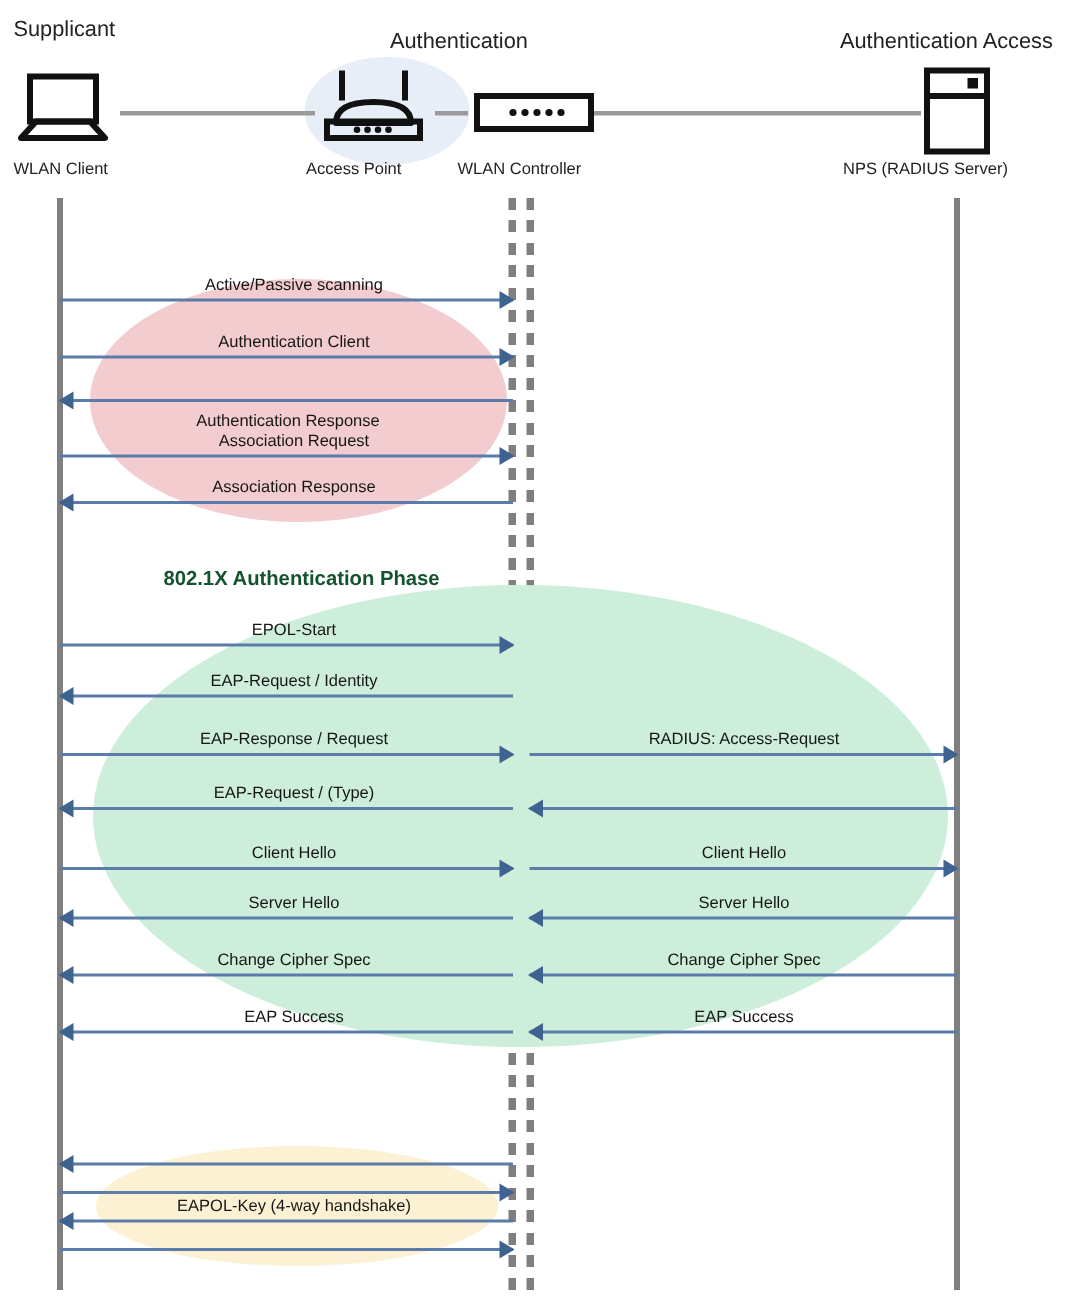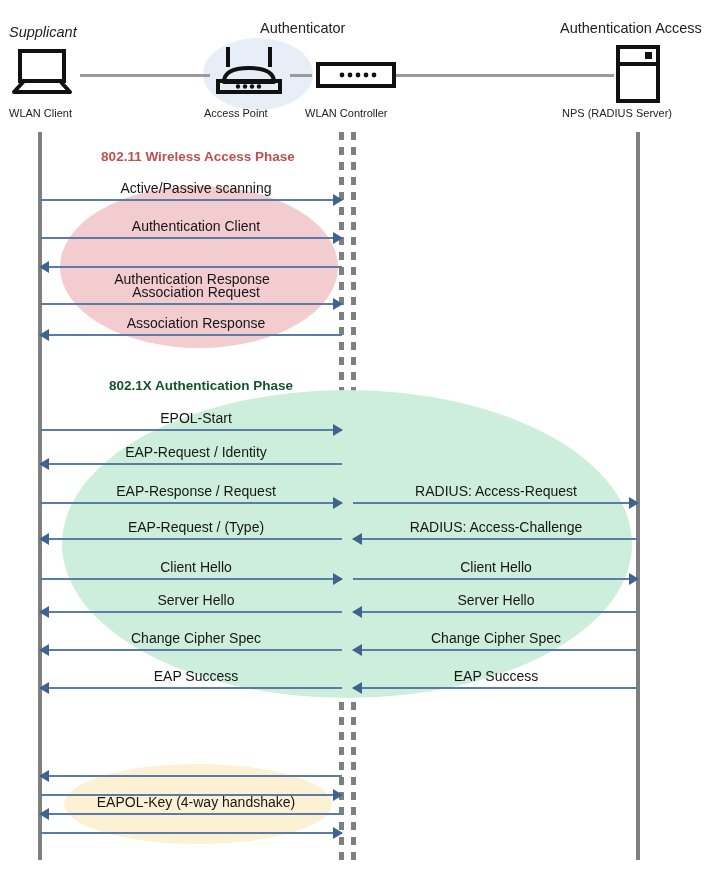--- a/index.html
+++ b/index.html
@@ -24,32 +24,32 @@
   
   .phase-cap{position:absolute;font-size:13.5px;font-weight:600;text-align:center;white-space:pre-line;line-height:19px;}
 
   
   .msg{position:absolute;height:0;}
   .msg .shaft{position:absolute;left:0;right:0;top:0;height:2px;background:#5b7ca8;}
   .msg .head{position:absolute;top:-5px;width:0;height:0;
      border-top:6px solid transparent;border-bottom:6px solid transparent;}
   .msg.right .head{right:-1px;border-left:10px solid #3f6390;}
   .msg.left  .head{left:-1px; border-right:10px solid #3f6390;}
-  .msg-label{position:absolute;font-size:14px;color:#161616;text-align:center;white-space:nowrap;
+  .msg-label{position:absolute;font-size:11px;color:#161616;text-align:center;white-space:nowrap;
      transform:translate(-50%,-100%);}
 </style>
 </head>
 <body>
 
 <div id="canvas">
 
   <div class="auth-blob" style="left:203px;top:38px;width:110px;height:72px;"></div>
 
-  <div class="role-label" style="left:9px;top:24px;font-style:italic;">Supplicant</div>
-  <div class="role-label" style="left:260px;top:20px;">Authenticator</div>
+  <div class="role-label" style="left:9px;top:12px;">Supplicant</div>
+  <div class="role-label" style="left:260px;top:20px;">Authentication</div>
   <div class="role-label" style="left:560px;top:20px;">Authentication Access</div>
 
   <div class="link" style="left:80px;top:74px;width:130px;"></div>
   <div class="link" style="left:290px;top:74px;width:22px;"></div>
   <div class="link" style="left:396px;top:74px;width:218px;"></div>
 
   <div class="icon-wrap" style="left:12px;top:48px;">
     <svg width="64" height="50" viewBox="0 0 64 50">
       <rect x="8" y="3" width="44" height="30" fill="none" stroke="#111" stroke-width="4"></rect>
       <path d="M2 44 L12 33 L48 33 L58 44 Z" fill="none" stroke="#111" stroke-width="4" stroke-linejoin="round"></path>
@@ -95,21 +95,20 @@
 
   <div class="lifeline" style="left:38px;top:132px;height:728px;"></div>
   <div class="lifeline-dashed" style="left:339px;top:132px;height:728px;"></div>
   <div class="lifeline-dashed" style="left:351px;top:132px;height:728px;"></div>
   <div class="lifeline" style="left:636px;top:132px;height:728px;"></div>
 
   <div class="ellipse" style="left:60px;top:186px;width:278px;height:162px;background:#f2ccce;"></div>
   <div class="ellipse" style="left:62px;top:390px;width:570px;height:308px;background:#cdeeda;"></div>
   <div class="ellipse" style="left:64px;top:764px;width:268px;height:80px;background:#fdf1d4;"></div>
 
-  <div class="phase-cap" style="left:88px;top:147px;width:220px;color:#c0504d;">802.11 Wireless Access Phase</div>
   <div class="phase-cap" style="left:96px;top:376px;width:210px;color:#14532d;">802.1X Authentication Phase</div>
 
   <div class="msg right" style="left:40px;width:302px;top:199px;">
     <div class="shaft"></div>
       <div class="head"></div>
     </div>
   <div class="msg-label" style="left:196px;top:196px;">Active/Passive scanning</div>
 
   <div class="msg right" style="left:40px;width:302px;top:237px;">
     <div class="shaft"></div>
@@ -204,21 +203,20 @@
   <div class="msg right" style="left:353px;width:285px;top:502px;">
     <div class="shaft"></div>
       <div class="head"></div>
     </div>
   <div class="msg-label" style="left:496px;top:499px;">RADIUS: Access-Request</div>
 
   <div class="msg left" style="left:353px;width:285px;top:538px;">
     <div class="shaft"></div>
       <div class="head"></div>
     </div>
-  <div class="msg-label" style="left:496px;top:535px;">RADIUS: Access-Challenge</div>
 
   <div class="msg right" style="left:353px;width:285px;top:578px;">
     <div class="shaft"></div>
       <div class="head"></div>
     </div>
   <div class="msg-label" style="left:496px;top:575px;">Client Hello</div>
 
   <div class="msg left" style="left:353px;width:285px;top:611px;">
     <div class="shaft"></div>
       <div class="head"></div>

